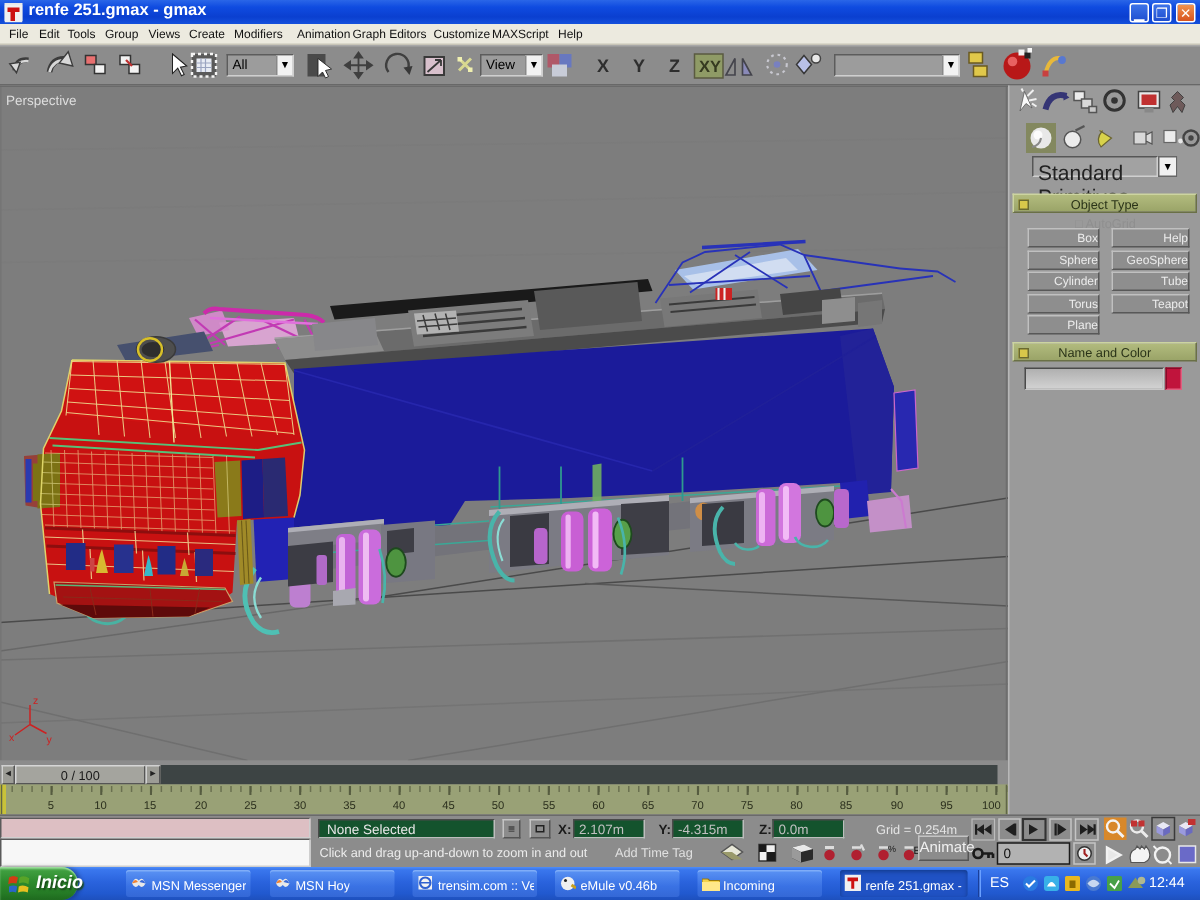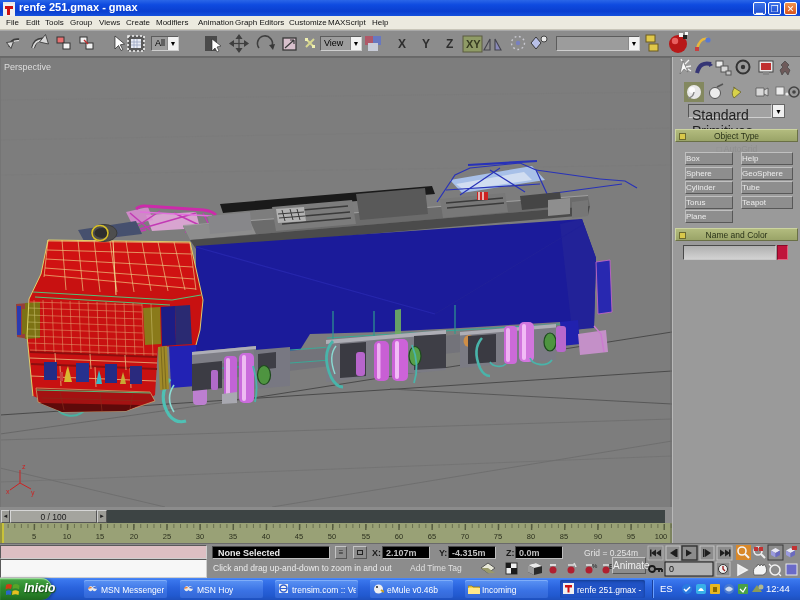--- a/index.html
+++ b/index.html
@@ -17,26 +17,26 @@
 
 #toolbar{left:0;top:30px;width:800px;height:27px;background:#8c8c8c;border-top:1px solid #a8a8a8;border-bottom:1px solid #686868;}
 .combo{position:absolute;height:15px;background:#9c9c9c;border:1px solid;border-color:#5c5c5c #cfcfcf #cfcfcf #5c5c5c;font-size:9px;color:#000;}
 .combo .arr{position:absolute;right:0;top:0;width:11px;height:13px;background:#f2f2f2;border-left:1px solid #888;color:#000;font-size:7px;text-align:center;line-height:13px;}
 
 #viewport{left:0;top:57px;width:672px;height:450px;background:#7d7d7d;}
 
 #panel{left:672px;top:57px;width:128px;height:488px;background:#9a9a9a;border-left:1px solid #b8b8b8;}
 .rollhead{position:absolute;left:2px;width:123px;height:13px;background:linear-gradient(180deg,#b2bb7e,#9aa468);border:1px solid;border-color:#ccd4a0 #6a7046 #6a7046 #ccd4a0;color:#2a3318;font-size:8.5px;text-align:center;line-height:12px;}
 .rollhead i{position:absolute;left:3px;top:3px;width:7px;height:7px;background:#d8c84a;border:1px solid #6a6a30;font-style:normal;}
-.pbtn{position:absolute;width:48px;height:13px;background:#8e8e8e;border:1px solid;border-color:#c0c0c0 #585858 #585858 #c0c0c0;color:#ececec;font-size:8px;text-align:left;line-height:12px;}
+.pbtn{position:absolute;width:48px;height:13px;background:#8e8e8e;border:1px solid;border-color:#c0c0c0 #585858 #585858 #c0c0c0;color:#ececec;font-size:8px;text-align:right;line-height:12px;}
 
 #tslider{left:0;top:507px;width:672px;height:32px;background:#8c8c8c;}
 #ruler{left:0;top:523px;width:672px;height:20px;background:#99a176;}
 #statusbar{left:0;top:543px;width:800px;height:35px;background:#8c8c8c;border-top:1px solid #6a6a6a;}
-.sfield{position:absolute;background:#000000;border:1px solid;border-color:#4a4a4a #bdbdbd #bdbdbd #4a4a4a;font-size:9px;color:#c0c0c0;font-weight:bold;}
+.sfield{position:absolute;background:#14532d;border:1px solid;border-color:#4a4a4a #bdbdbd #bdbdbd #4a4a4a;font-size:9px;color:#c0c0c0;}
 
 #taskbar{left:0;top:578px;width:800px;height:22px;background:linear-gradient(180deg,#4f8df8 0%,#3a77ee 8%,#2a63dd 45%,#2159cf 80%,#1e50bd 100%);}
 .tkbtn{position:absolute;top:2px;width:83px;height:18px;border-radius:2px;background:linear-gradient(180deg,#5b93f4,#3a72e4 60%,#3468d6);box-shadow:inset 0 1px 0 #7fadf8;color:#fff;font-size:9px;}
 .tkbtn .lbl{position:absolute;left:17px;top:4.5px;white-space:nowrap;overflow:hidden;max-width:64px;font-size:8.5px;}
 .tkbtn .ico{position:absolute;left:3px;top:3px;width:11px;height:11px;}
 </style>
 </head>
 <body>
 <div id="stage">
 
@@ -136,21 +136,21 @@
       <circle cx="678" cy="13" r="9" fill="#b81818"></circle>
       <circle cx="675" cy="10" r="3.2" fill="#e86060"></circle>
       <rect x="679" y="2" width="4" height="4" fill="#f2f2f2"></rect>
         <rect x="683" y="4" width="4" height="4" fill="#222"></rect>
         <rect x="685" y="1" width="3" height="3" fill="#f8f8f8"></rect>
 
       <path d="M697 18 Q700 6 708 8" fill="none" stroke="#e8b83a" stroke-width="2.6"></path>
       <circle cx="708" cy="9" r="2.6" fill="#5878d0"></circle>
       <rect x="695" y="16" width="4" height="4" fill="#c84040"></rect>
     </svg>
-    <div class="combo" style="left:151px;top:5px;width:28px;">
+    <div class="combo" style="left:151px;top:5px;width:45px;">
       <span style="position:absolute;left:3px;top:1px;">All</span>
         <span class="arr">▼</span>
     </div>
     <div class="combo" style="left:320px;top:5px;width:42px;">
       <span style="position:absolute;left:3px;top:1px;">View</span>
         <span class="arr">▼</span>
     </div>
     <div class="combo" style="left:556px;top:5px;width:84px;">
       <span class="arr">▼</span>
     </div>

